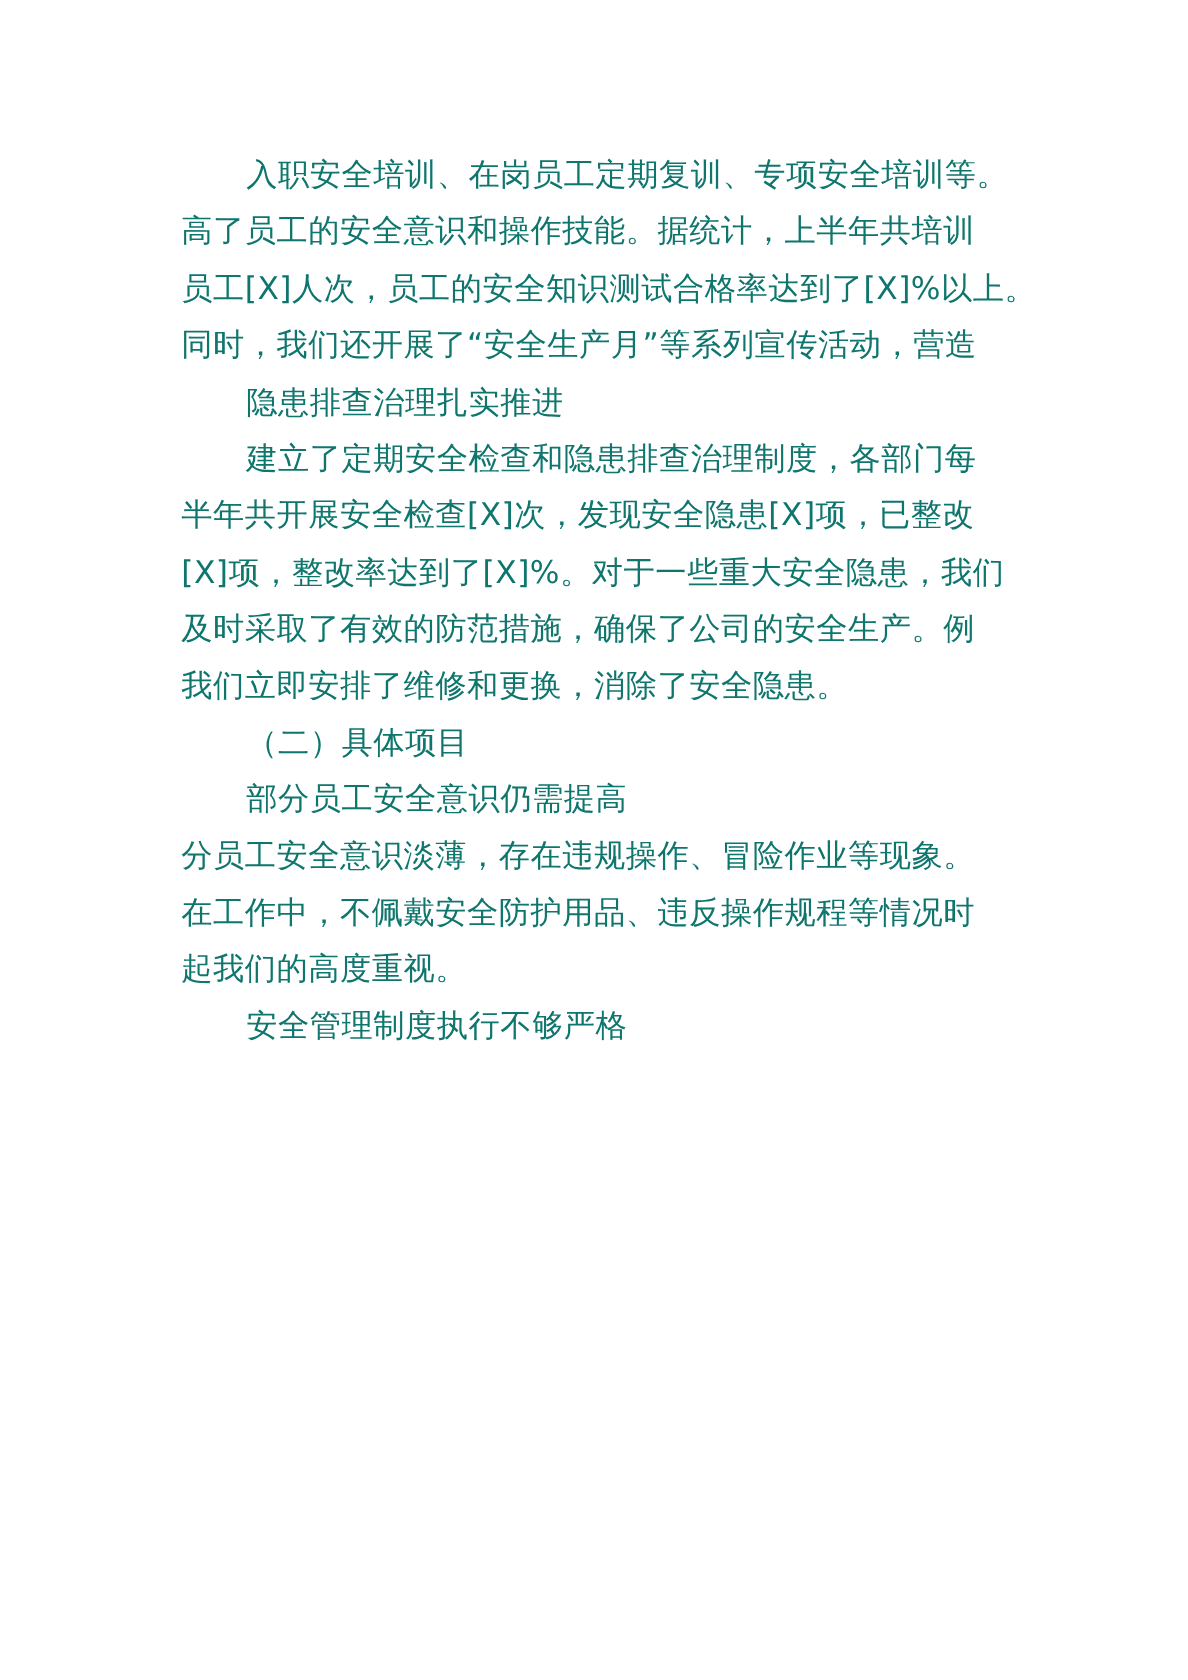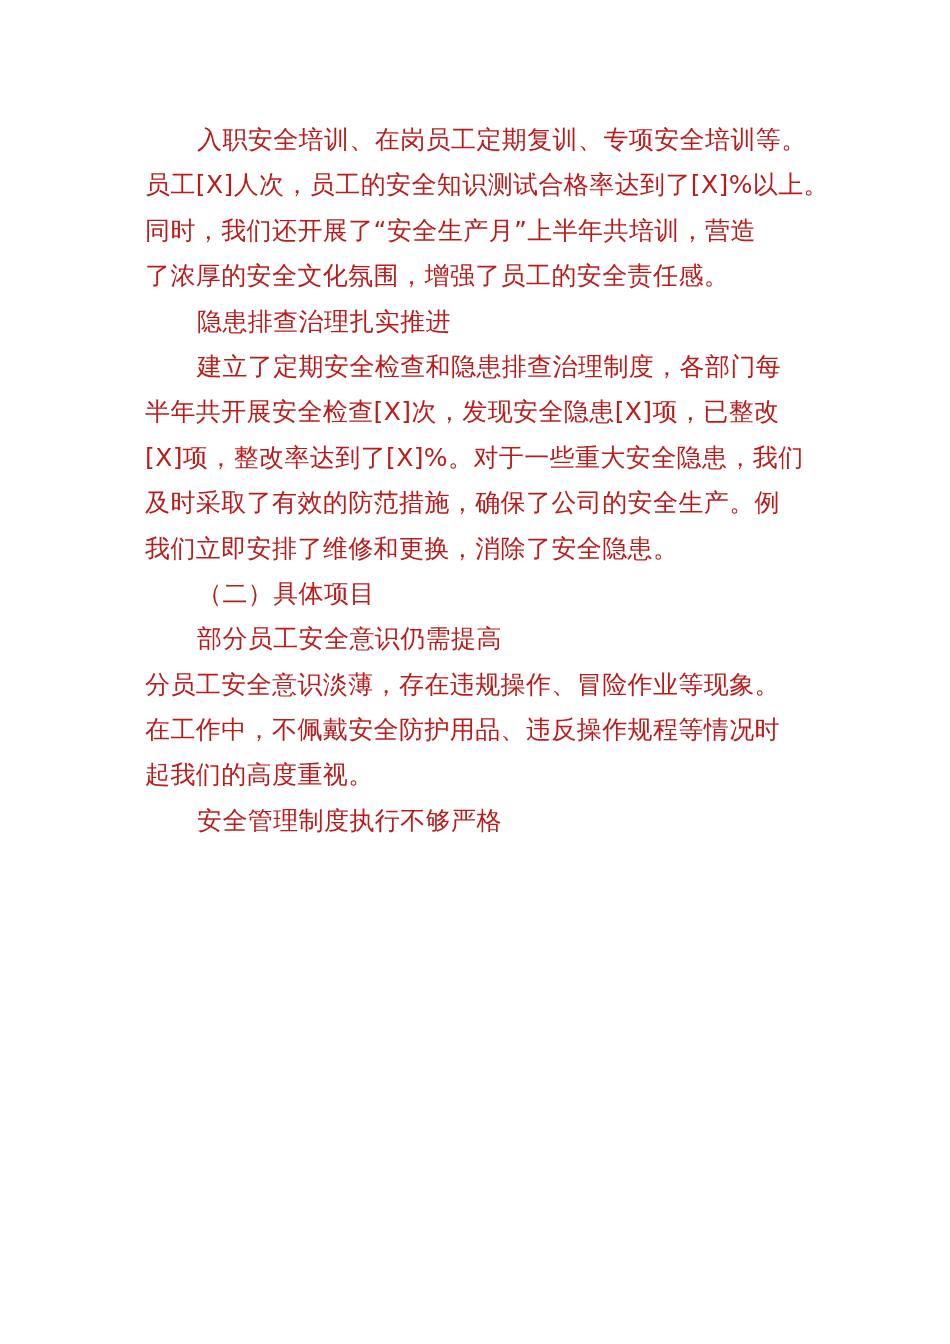--- a/index.html
+++ b/index.html
@@ -5,34 +5,34 @@
     html, body { margin: 0; padding: 0; background: #ffffff; }
     body { width: 950px; height: 1344px; position: relative; overflow: hidden; }
     .page {
       position: absolute;
       left: 145px;
       top: 117px;
       width: 690px;
       font-family: "DejaVu Sans", "Liberation Sans", sans-serif;
       font-size: 25px;
       line-height: 45.4px;
-      color: #b91c1c;
+      color: #0f766e;
       letter-spacing: 0.4px;
     }
     .line { white-space: nowrap; height: 45.4px; display: block; }
     .indent { padding-left: 52px; }
   </style>
 </head>
 <body>
 
 <div class="page">
   <span class="line indent">入职安全培训、在岗员工定期复训、专项安全培训等。</span>
+  <span class="line">高了员工的安全意识和操作技能。据统计，上半年共培训</span>
   <span class="line">员工[X]人次，员工的安全知识测试合格率达到了[X]%以上。</span>
-  <span class="line">同时，我们还开展了“安全生产月”上半年共培训，营造</span>
-  <span class="line">了浓厚的安全文化氛围，增强了员工的安全责任感。</span>
+  <span class="line">同时，我们还开展了“安全生产月”等系列宣传活动，营造</span>
   <span class="line indent">隐患排查治理扎实推进</span>
   <span class="line indent">建立了定期安全检查和隐患排查治理制度，各部门每</span>
   <span class="line">半年共开展安全检查[X]次，发现安全隐患[X]项，已整改</span>
   <span class="line">[X]项，整改率达到了[X]%。对于一些重大安全隐患，我们</span>
   <span class="line">及时采取了有效的防范措施，确保了公司的安全生产。例</span>
   <span class="line">我们立即安排了维修和更换，消除了安全隐患。</span>
   <span class="line indent">（二）具体项目</span>
   <span class="line indent">部分员工安全意识仍需提高</span>
   <span class="line">分员工安全意识淡薄，存在违规操作、冒险作业等现象。</span>
   <span class="line">在工作中，不佩戴安全防护用品、违反操作规程等情况时</span>

